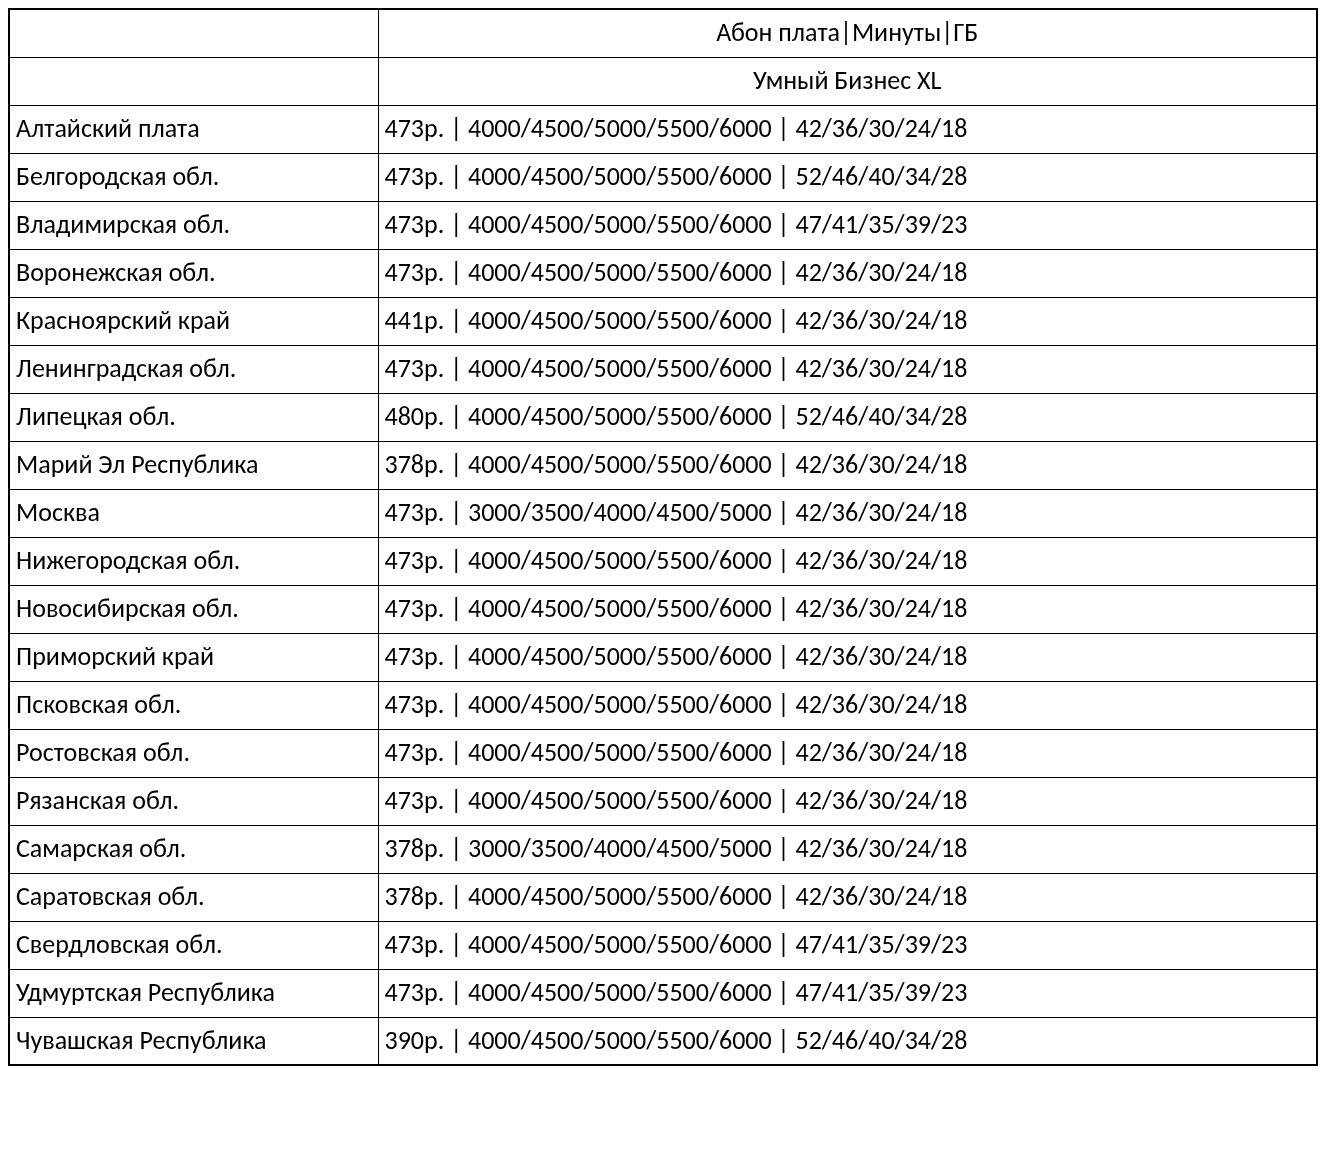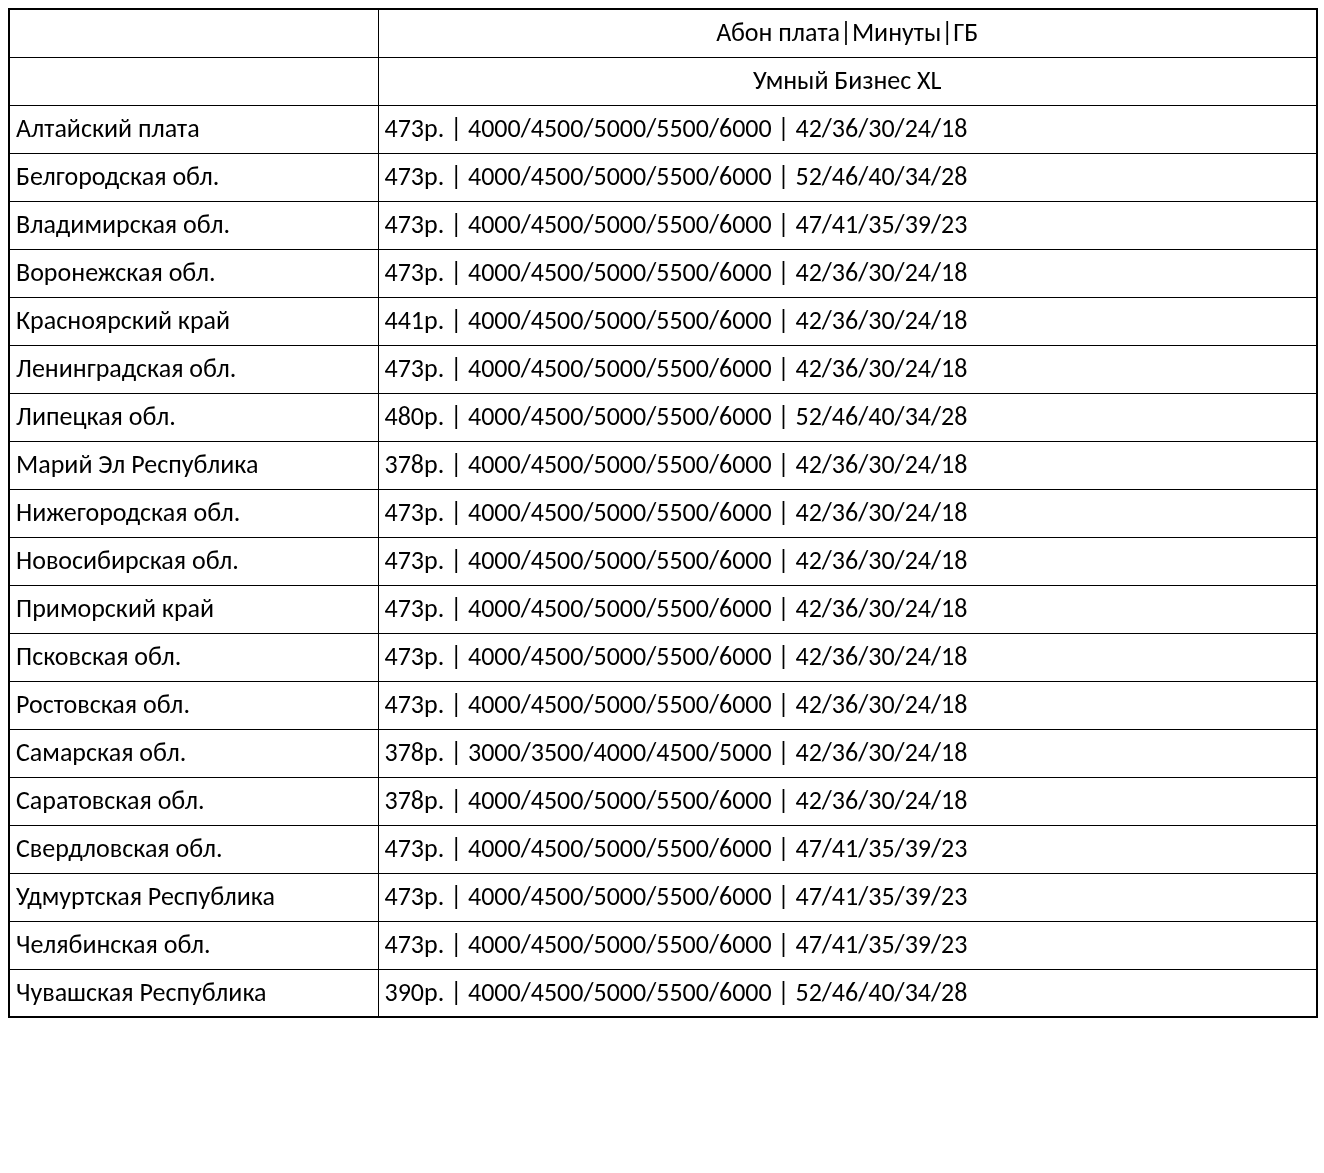--- a/index.html
+++ b/index.html
@@ -109,57 +109,61 @@
       </tr>
       <tr>
         <td class="region">Липецкая обл.</td>
         <td class="plan"><span>480р.</span>  |   <span>4000/4500/5000/5500/6000</span>   |   <span>52/46/40/34/28</span></td>
       </tr>
       <tr>
         <td class="region">Марий Эл Республика</td>
         <td class="plan"><span>378р.</span>  |   <span>4000/4500/5000/5500/6000</span>   |   <span>42/36/30/24/18</span></td>
       </tr>
       <tr>
+        <td class="region">Москва</td>
+        <td class="plan"><span>473р.</span>  |   <span>3000/3500/4000/4500/5000</span>   |   <span>42/36/30/24/18</span></td>
+      </tr>
+      <tr>
         <td class="region">Нижегородская обл.</td>
         <td class="plan"><span>473р.</span>  |   <span>4000/4500/5000/5500/6000</span>   |   <span>42/36/30/24/18</span></td>
       </tr>
       <tr>
         <td class="region">Новосибирская обл.</td>
         <td class="plan"><span>473р.</span>  |   <span>4000/4500/5000/5500/6000</span>   |   <span>42/36/30/24/18</span></td>
       </tr>
       <tr>
         <td class="region">Приморский край</td>
         <td class="plan"><span>473р.</span>  |   <span>4000/4500/5000/5500/6000</span>   |   <span>42/36/30/24/18</span></td>
       </tr>
       <tr>
         <td class="region">Псковская обл.</td>
         <td class="plan"><span>473р.</span>  |   <span>4000/4500/5000/5500/6000</span>   |   <span>42/36/30/24/18</span></td>
       </tr>
       <tr>
         <td class="region">Ростовская обл.</td>
         <td class="plan"><span>473р.</span>  |   <span>4000/4500/5000/5500/6000</span>   |   <span>42/36/30/24/18</span></td>
       </tr>
       <tr>
+        <td class="region">Рязанская обл.</td>
+        <td class="plan"><span>473р.</span>  |   <span>4000/4500/5000/5500/6000</span>   |   <span>42/36/30/24/18</span></td>
+      </tr>
+      <tr>
         <td class="region">Самарская обл.</td>
         <td class="plan"><span>378р.</span>  |   <span>3000/3500/4000/4500/5000</span>   |   <span>42/36/30/24/18</span></td>
       </tr>
       <tr>
         <td class="region">Саратовская обл.</td>
         <td class="plan"><span>378р.</span>  |   <span>4000/4500/5000/5500/6000</span>   |   <span>42/36/30/24/18</span></td>
       </tr>
       <tr>
         <td class="region">Свердловская обл.</td>
         <td class="plan"><span>473р.</span>  |   <span>4000/4500/5000/5500/6000</span>   |   <span>47/41/35/39/23</span></td>
       </tr>
       <tr>
         <td class="region">Удмуртская Республика</td>
         <td class="plan"><span>473р.</span>  |   <span>4000/4500/5000/5500/6000</span>   |   <span>47/41/35/39/23</span></td>
       </tr>
       <tr>
-        <td class="region">Челябинская обл.</td>
-        <td class="plan"><span>473р.</span>  |   <span>4000/4500/5000/5500/6000</span>   |   <span>47/41/35/39/23</span></td>
-      </tr>
-      <tr>
         <td class="region">Чувашская Республика</td>
         <td class="plan"><span>390р.</span>  |   <span>4000/4500/5000/5500/6000</span>   |   <span>52/46/40/34/28</span></td>
       </tr>
     </tbody>
 </table>
 
 </body></html>

